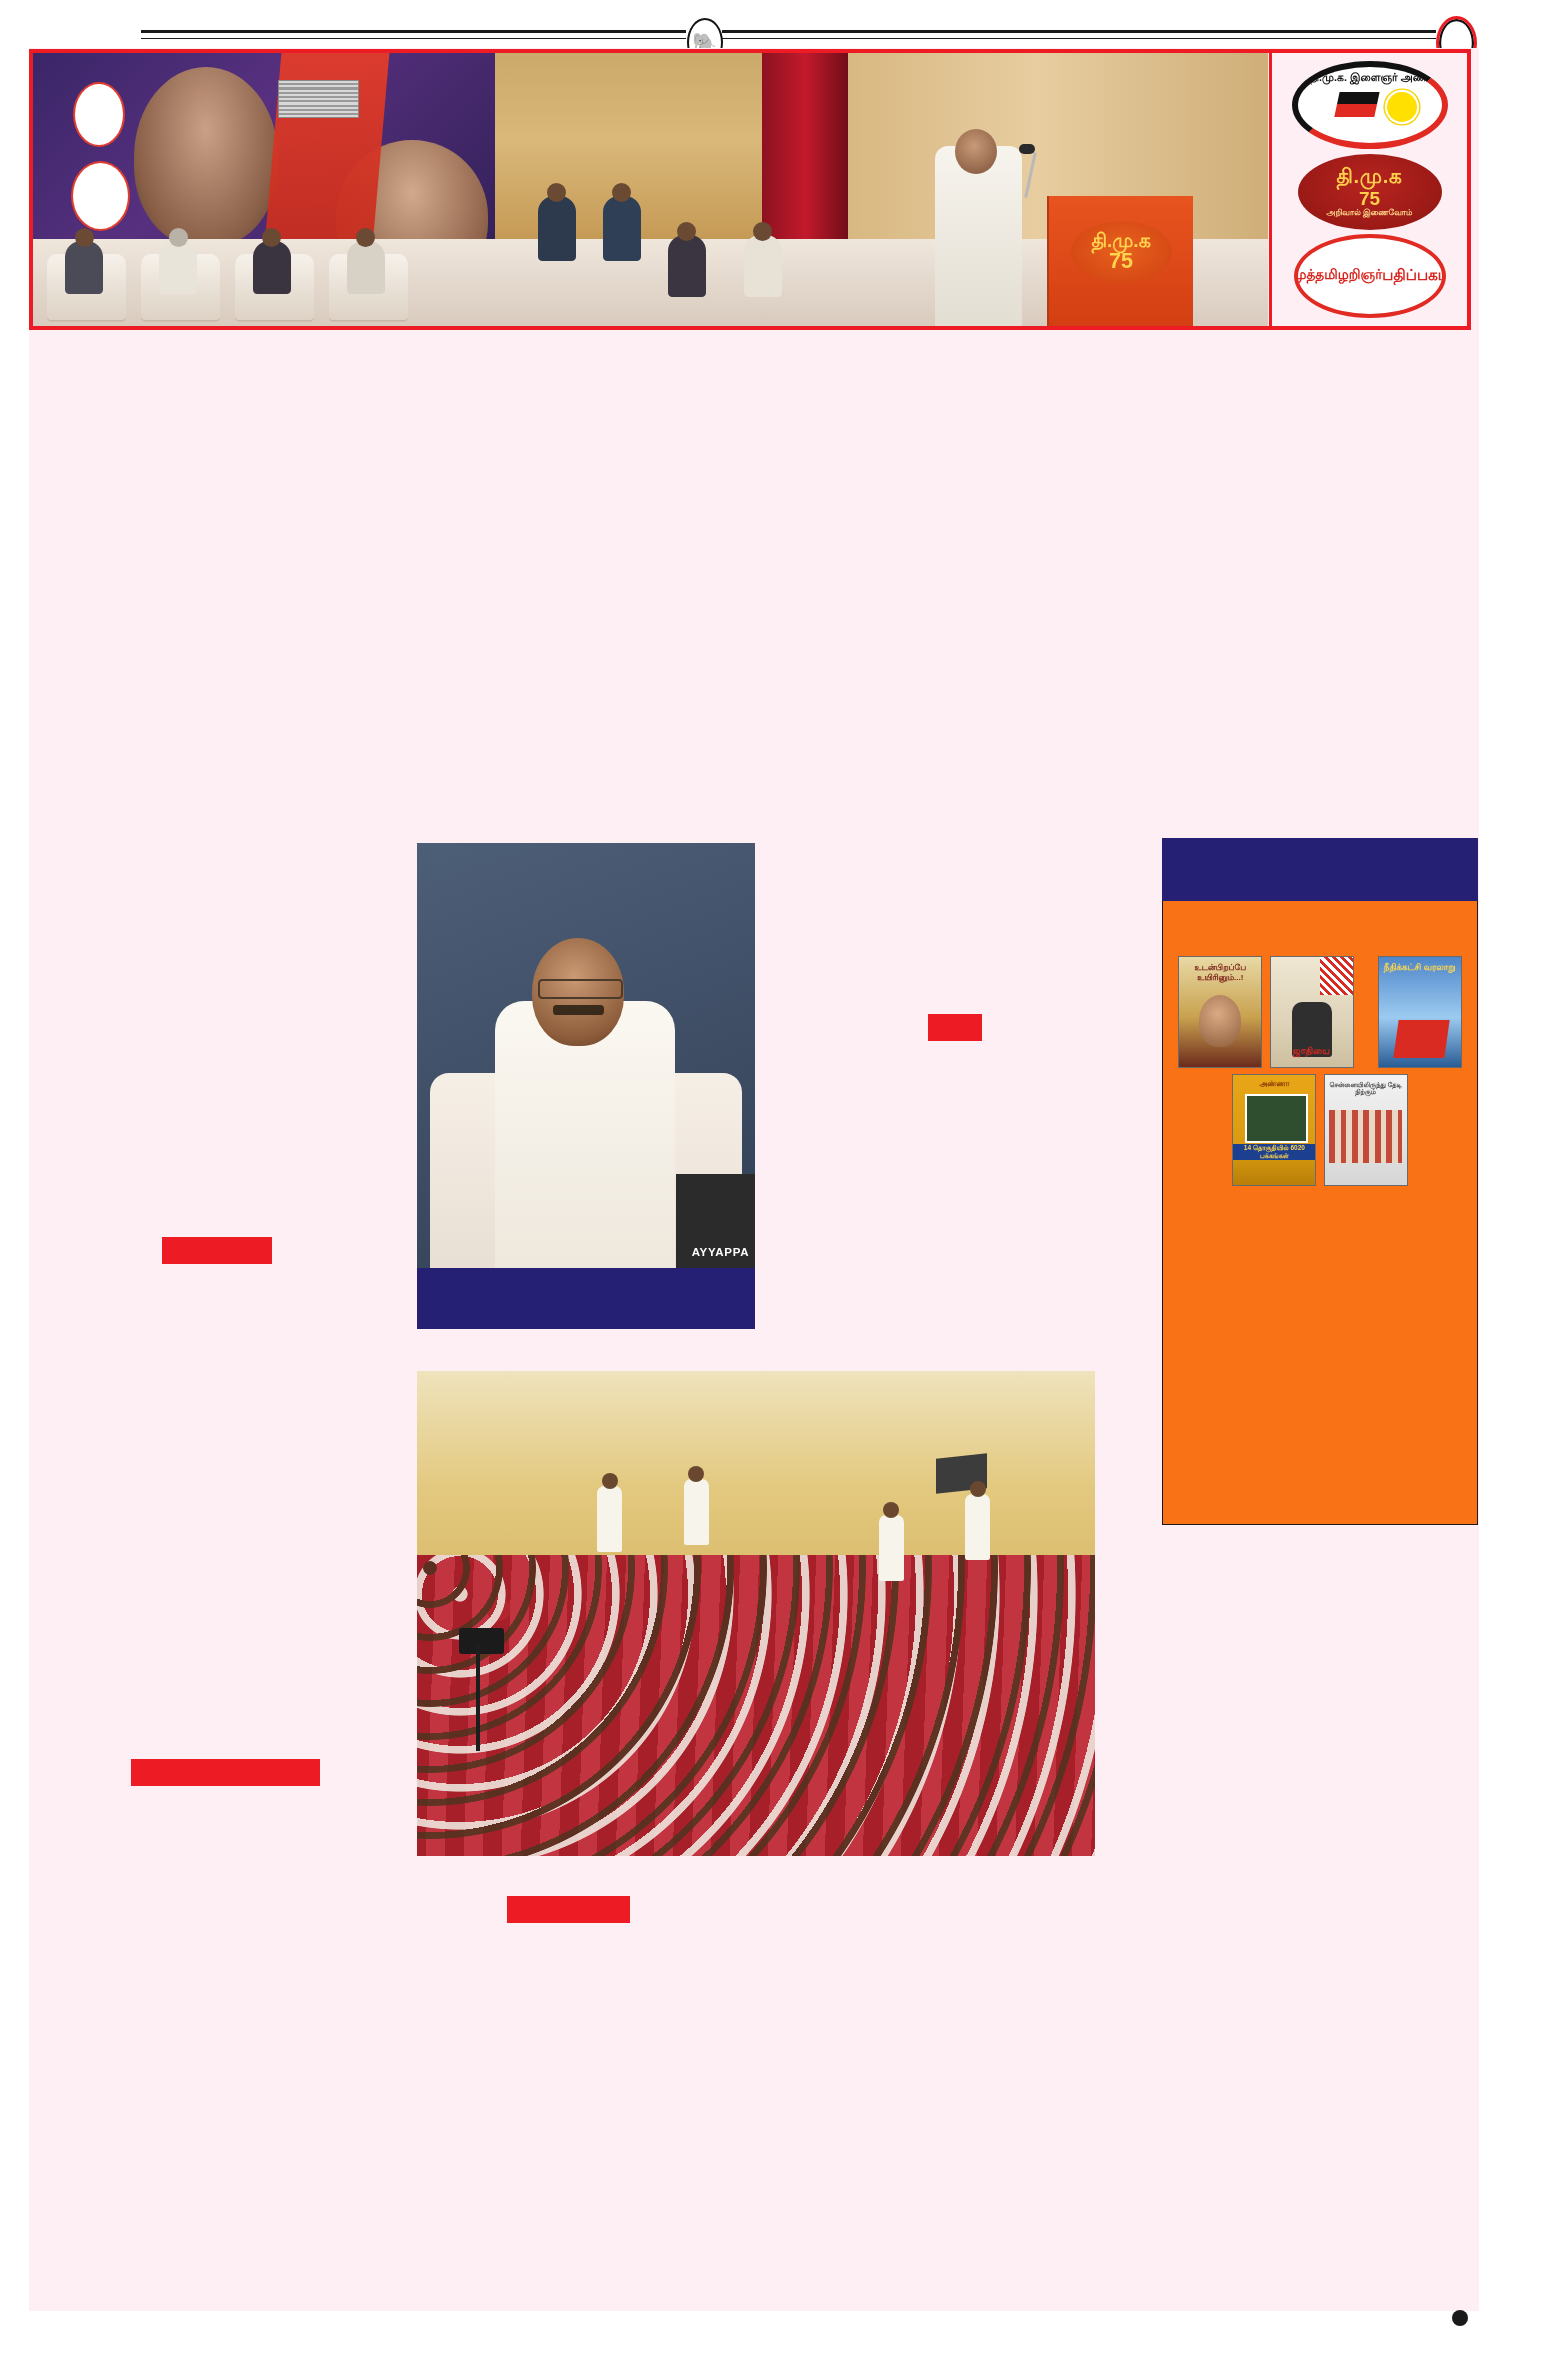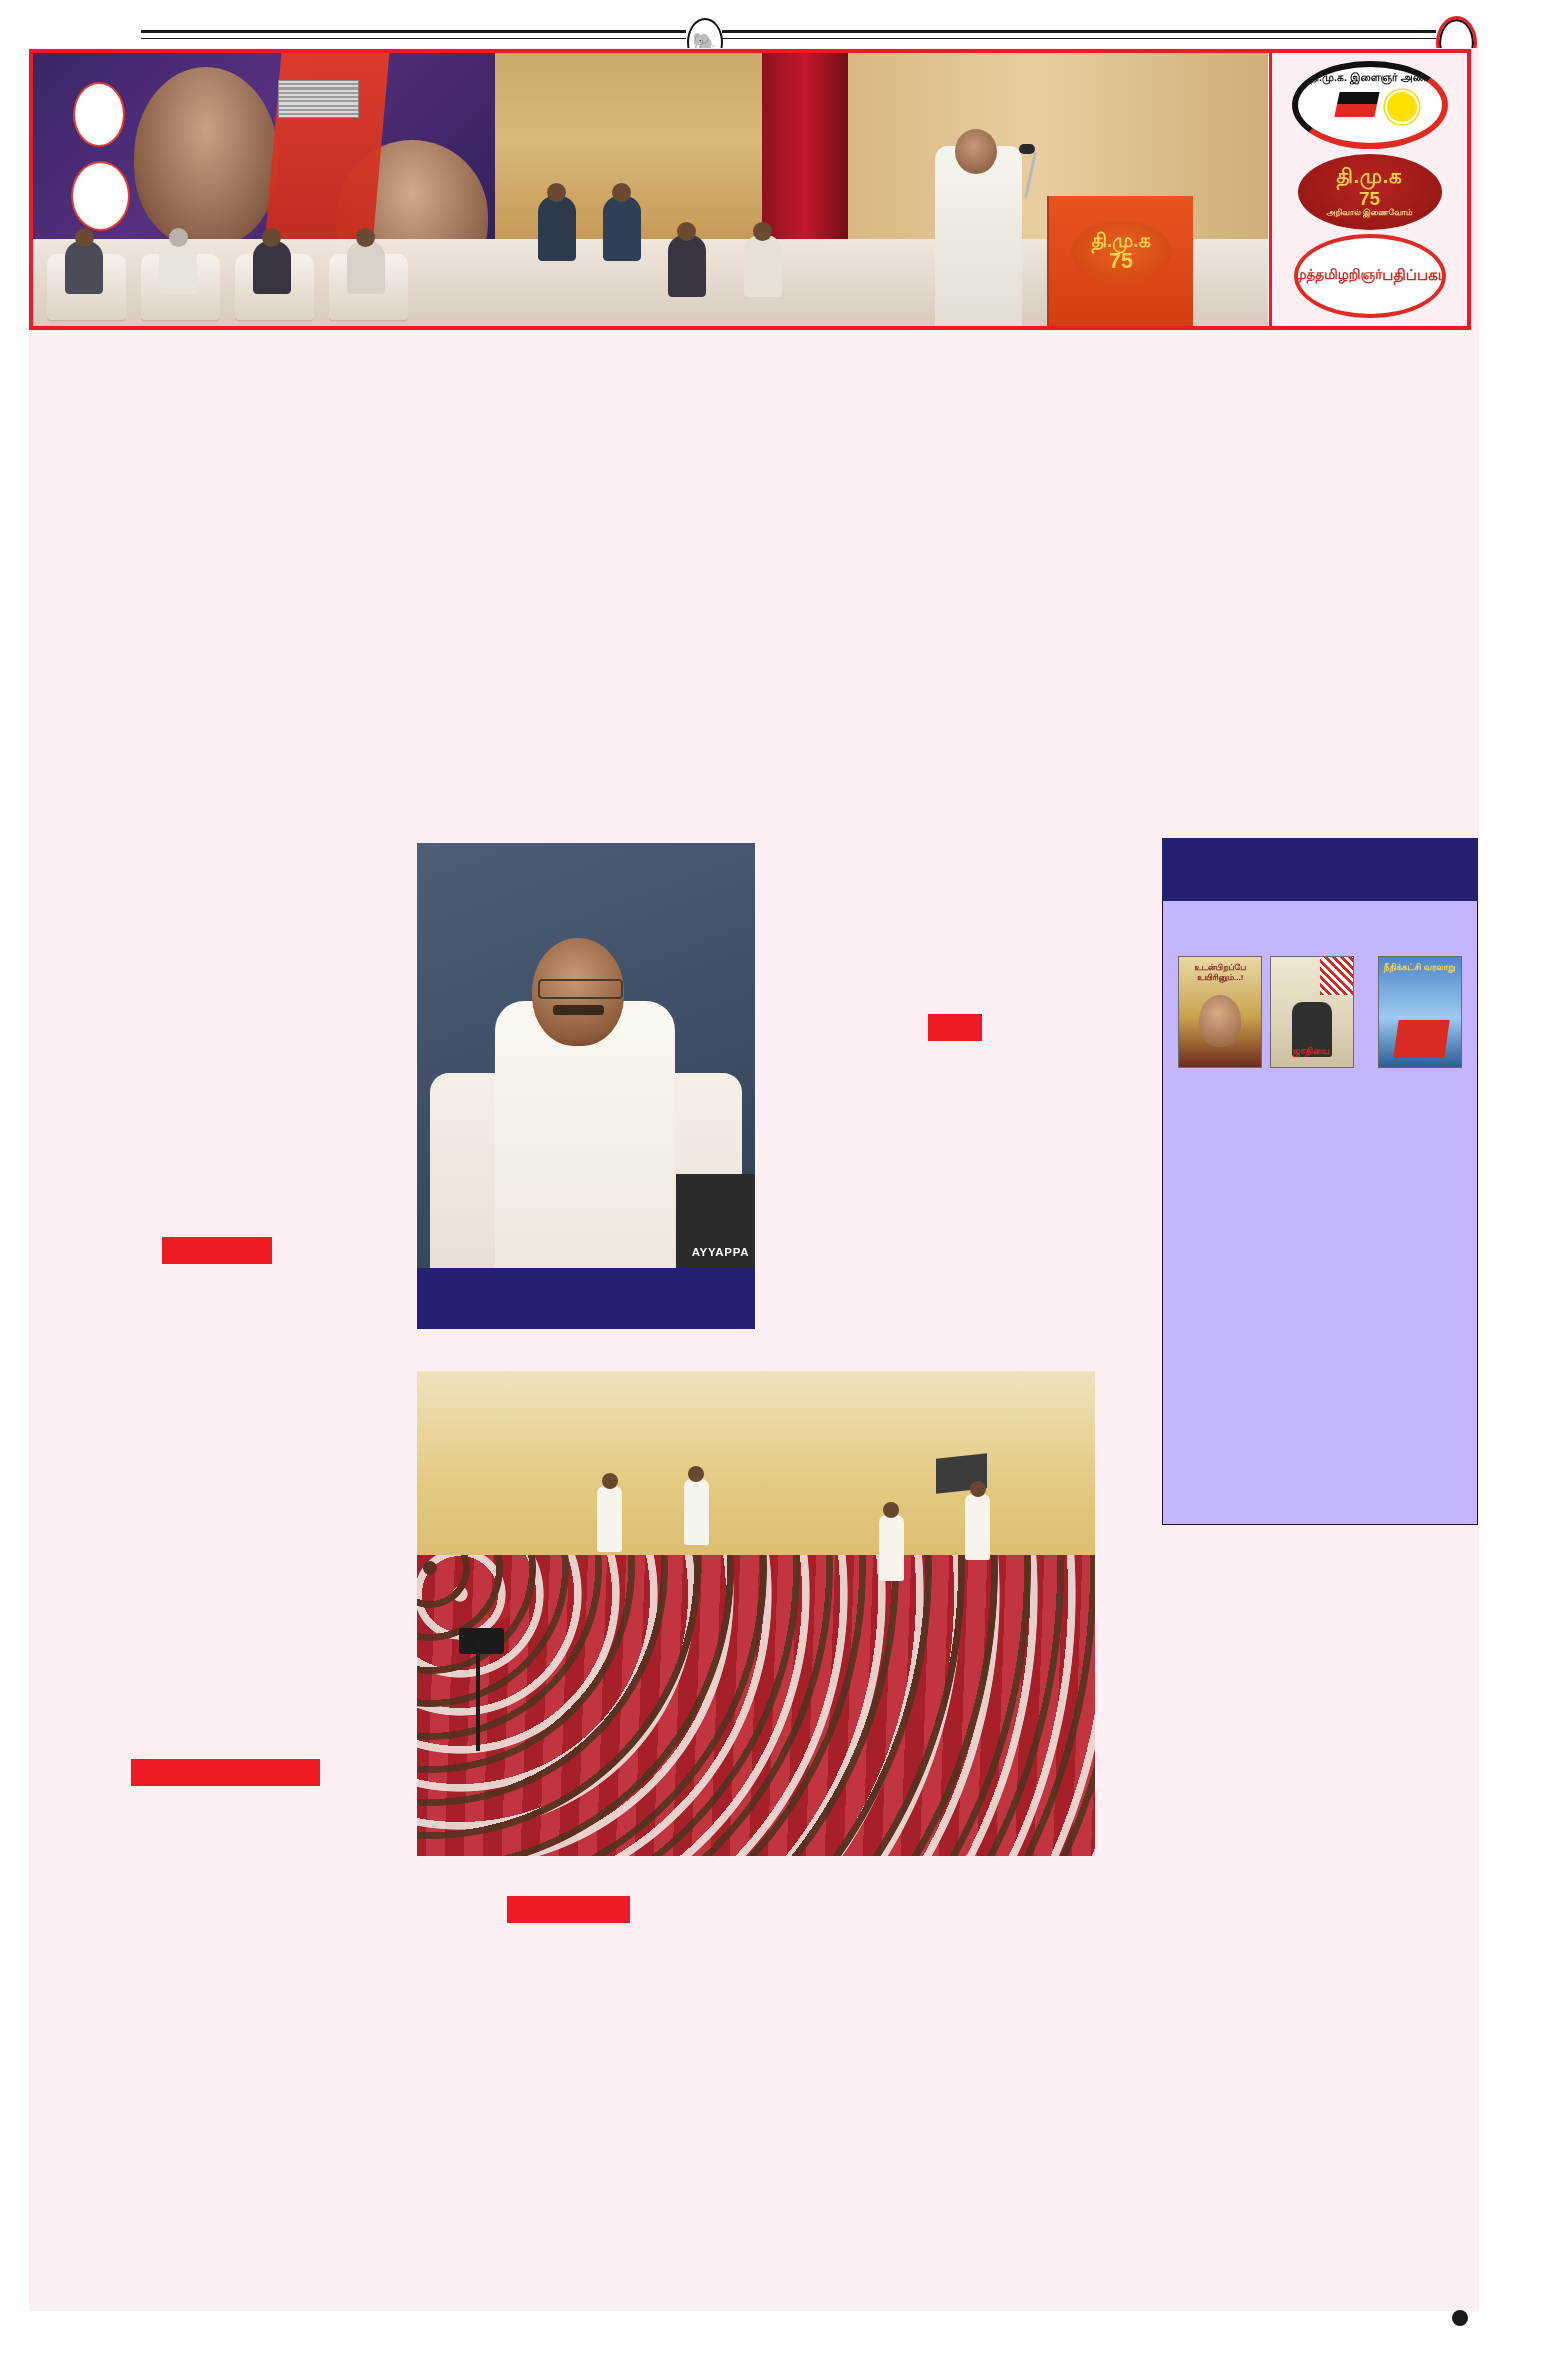--- a/index.html
+++ b/index.html
@@ -140,21 +140,21 @@
   .blk.navy{background:#262074;}
 
   .blk-r1{left:928px;top:1014px;width:54px;height:27.4px;}
   .blk-r2{left:162px;top:1237px;width:110px;height:27px;}
   .blk-n1{left:417px;top:1268px;width:338px;height:61px;}
   .blk-r3{left:131px;top:1759px;width:189px;height:27px;}
   .blk-r4{left:507px;top:1896px;width:123px;height:27.4px;}
 
   
   .sidebox{position:absolute;left:1162px;top:838px;width:316px;height:687px;
-        background:#c4b5fd;border:1.4px solid #1a1a1a;box-sizing:border-box;}
+        background:#f97316;border:1.4px solid #1a1a1a;box-sizing:border-box;}
   .sidebox-head{position:absolute;left:-1.4px;top:-1.4px;width:316px;height:63px;background:#262074;}
   .book-grid{position:absolute;left:0;right:0;top:117px;display:flex;flex-direction:column;align-items:center;gap:5.8px;}
   .book-row{display:flex;gap:7.2px;justify-content:center;}
   .book{width:82px;height:110px;border:0.7px solid #6a6a6a;position:relative;overflow:hidden;
         font-size:6.5px;font-weight:bold;text-align:center;color:#fff;}
   .b1{background:linear-gradient(180deg,#e8d9a5,#c9a14e 55%,#6d2b1c 100%);}
   .b1 .ttl{position:absolute;top:5.8px;left:0;right:0;color:#7a2018;font-size:8px;}
   .b1 .face{position:absolute;left:20px;top:38px;width:42px;height:52px;border-radius:50% 50% 44% 44%;
         background:radial-gradient(circle at 45% 36%,#d9ab84,#8d5c3a);}
   .b2{background:linear-gradient(180deg,#efe7d3,#ded3b8 60%,#cdbfa0 100%);}
@@ -313,18 +313,29 @@
         <div class="book b2">
           <span class="corner"></span>
           <span class="fig"></span>
           <span class="ttl">ஜாதியை</span>
         </div>
         <div class="book b3">
           <span class="ttl">நீதிக்கட்சி வரலாறு</span>
           <span class="flag"></span>
         </div>
       </div>
+      <div class="book-row">
+        <div class="book b4">
+          <span class="ttl">அண்ணா</span>
+          <span class="pic"></span>
+          <span class="band">14 தொகுதியில் 6020 பக்கங்கள்</span>
+        </div>
+        <div class="book b5">
+          <span class="ttl">சென்னையிலிருந்து தேடி நிற்கும்</span>
+          <span class="crowd"></span>
+        </div>
+      </div>
     </div>
   </div>
 
   <div class="footer-dot"></div>
 </div>
 
 
 </body></html>

